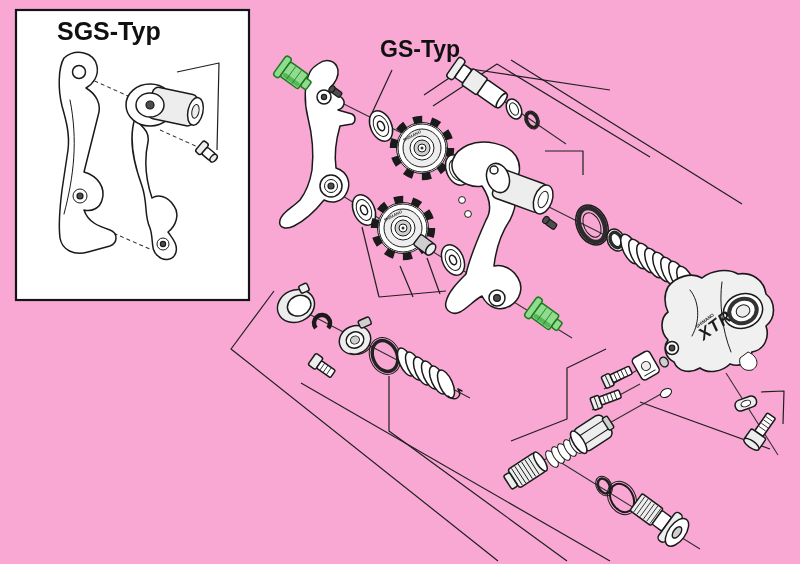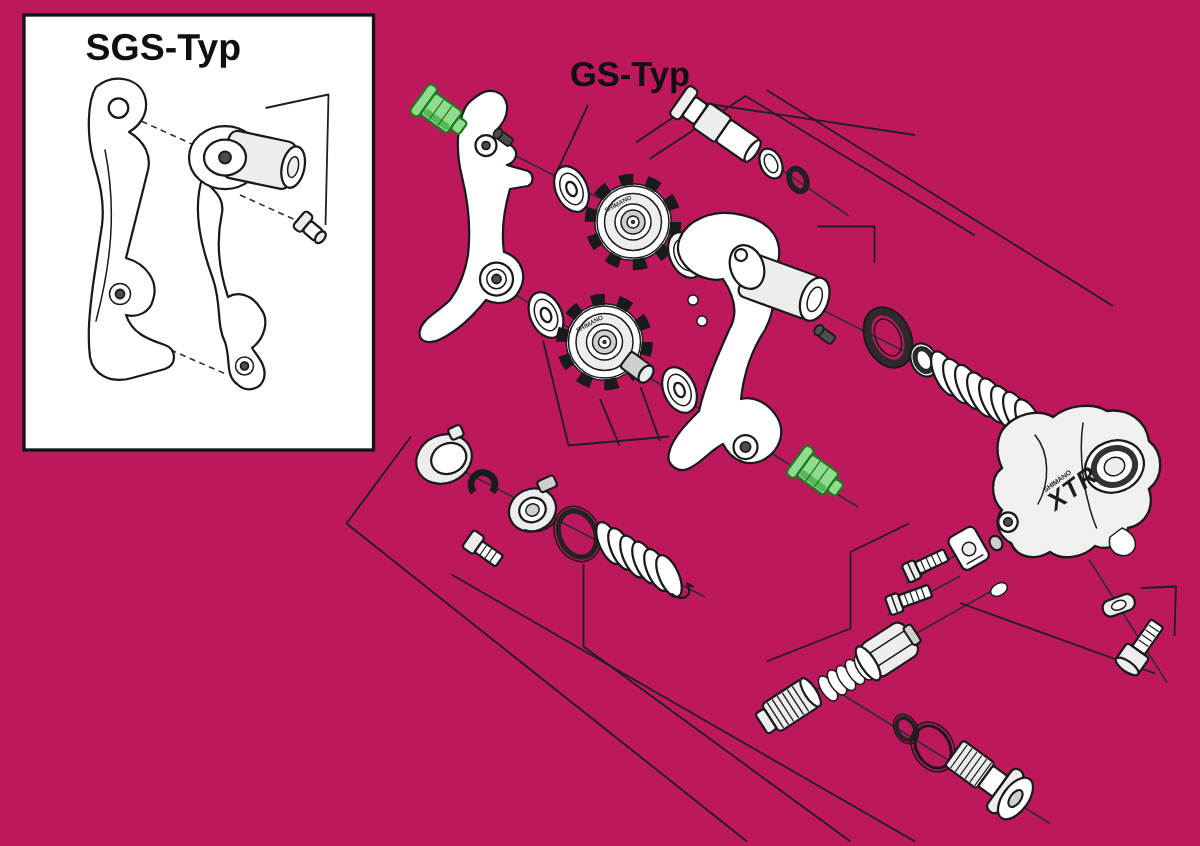--- a/index.html
+++ b/index.html
@@ -1,16 +1,16 @@
 <!DOCTYPE html>
 <html><head>
 <meta charset="utf-8">
 <style>
   html,body{margin:0;padding:0;background:#fff;}
-  .stage{position:relative;width:800px;height:564px;background:#be185d;overflow:hidden;
+  .stage{position:relative;width:800px;height:564px;background:#f9a8d4;overflow:hidden;
          font-family:"Liberation Sans", sans-serif;}
   svg{display:block;}
   
   .ln  {fill:none;stroke:#1a1a1a;stroke-width:1.5;stroke-linejoin:round;stroke-linecap:round;}
   .fw  {fill:#ffffff;stroke:#1a1a1a;stroke-width:1.5;stroke-linejoin:round;}
   .fl  {fill:#ededed;stroke:#1a1a1a;stroke-width:1.5;stroke-linejoin:round;}
   .fm  {fill:#cfcfcf;stroke:#1a1a1a;stroke-width:1.4;stroke-linejoin:round;}
   .fd  {fill:#4d4d4d;stroke:#1a1a1a;stroke-width:1.2;}
   .thin{stroke-width:1;}
   .axis{fill:none;stroke:#2e2e2e;stroke-width:1.05;}

